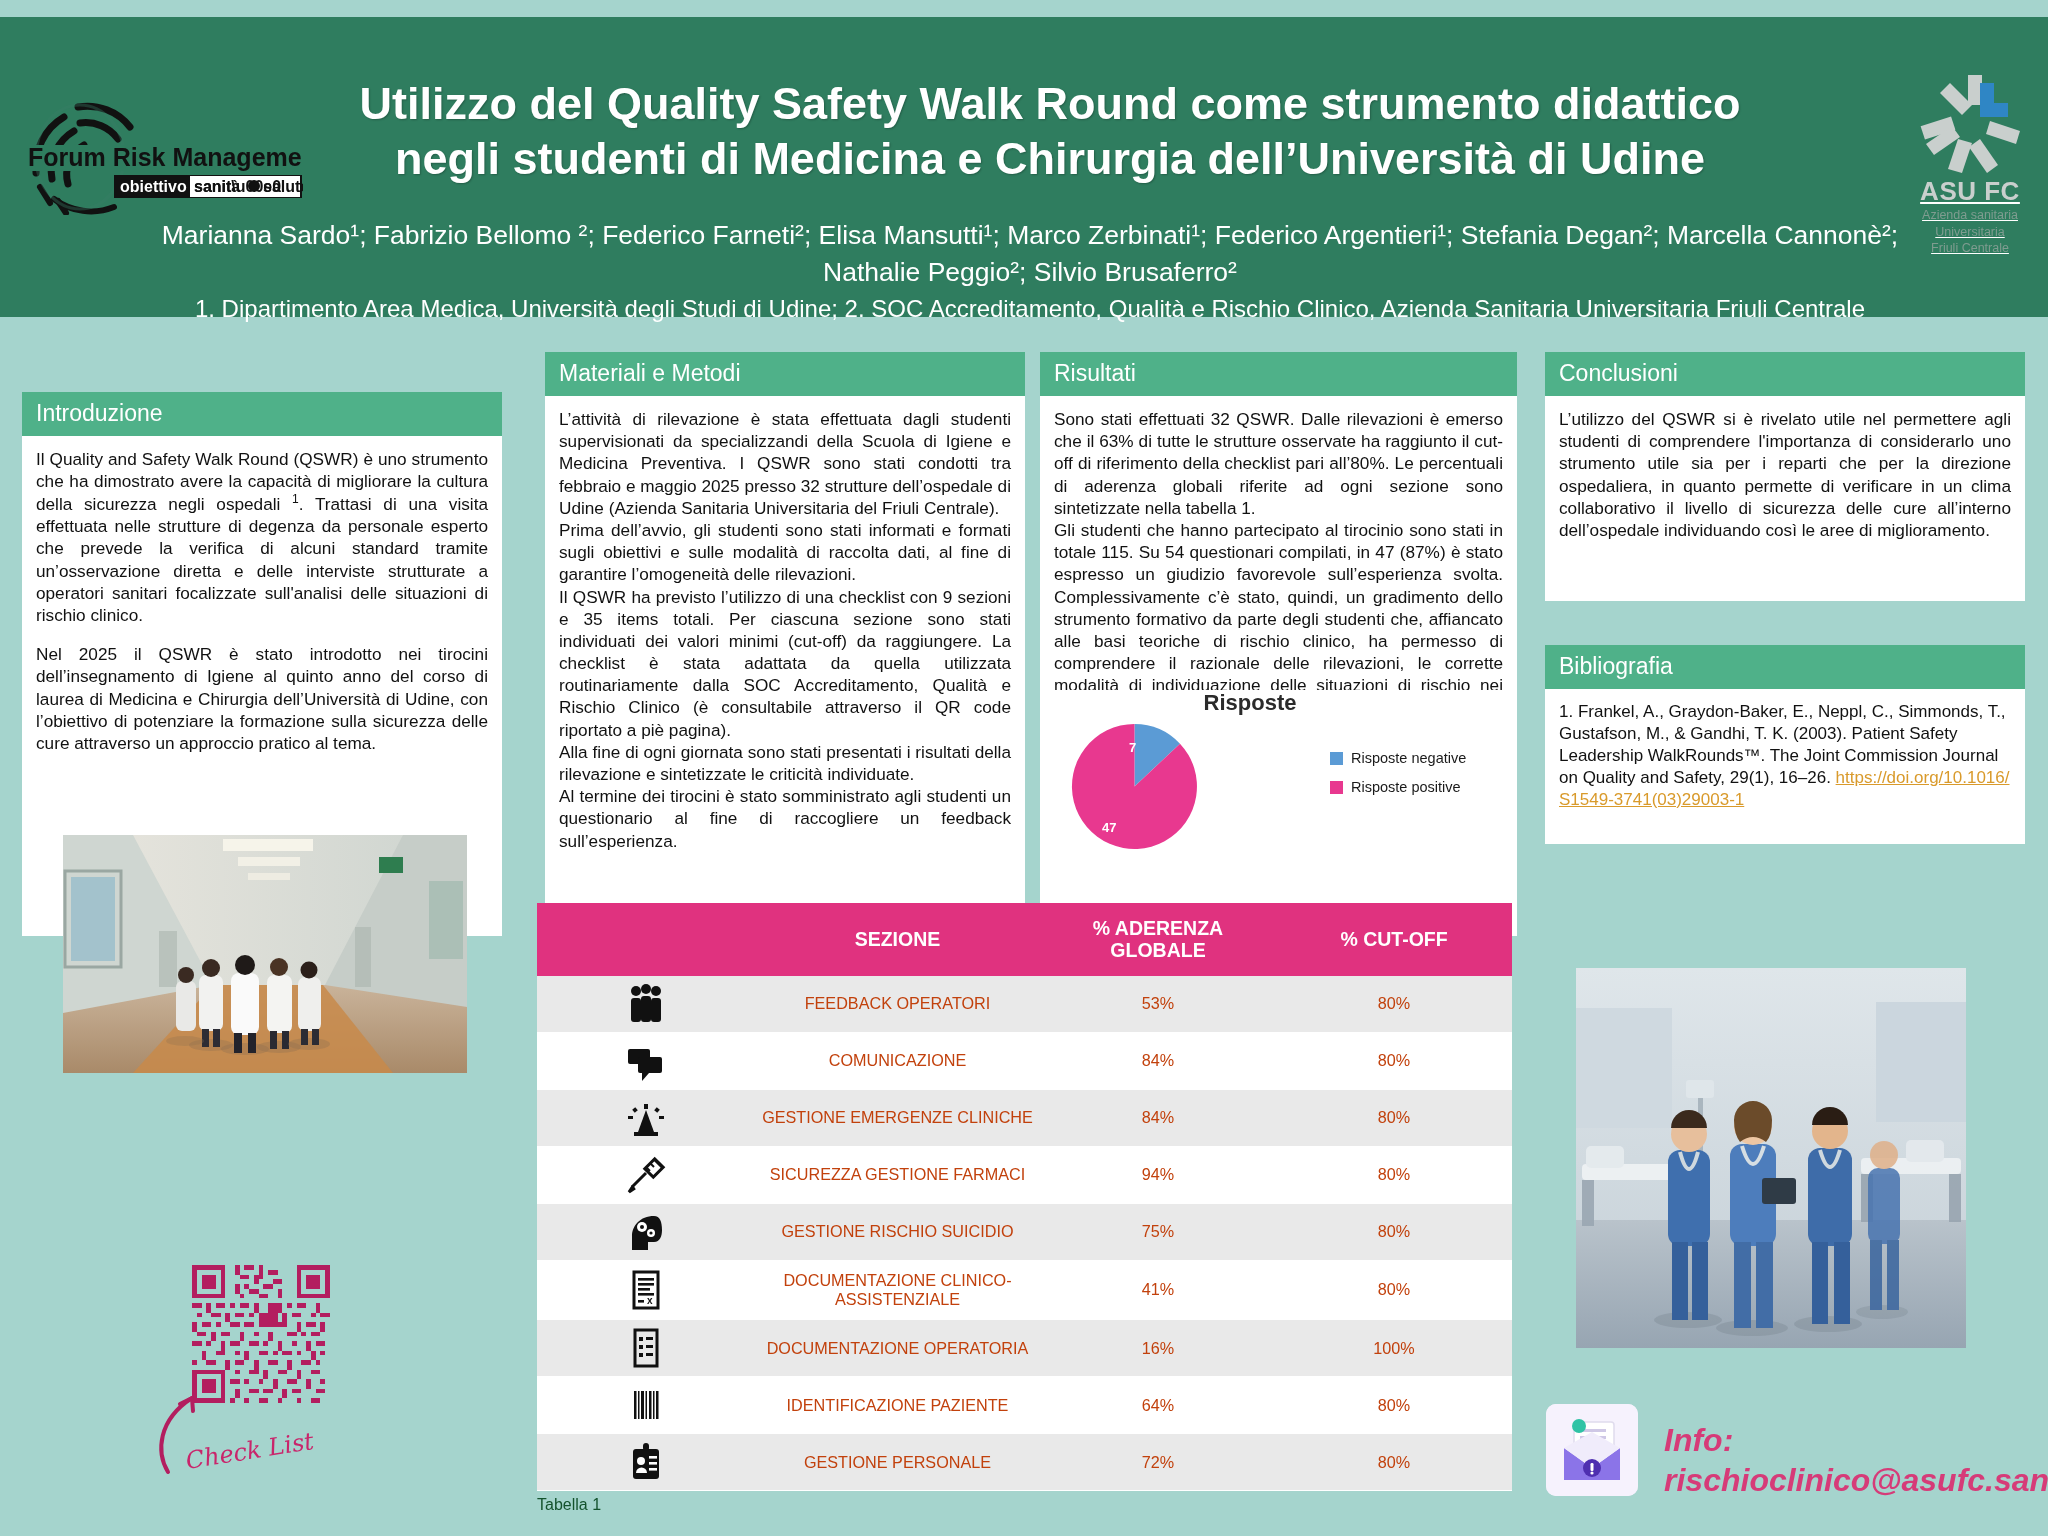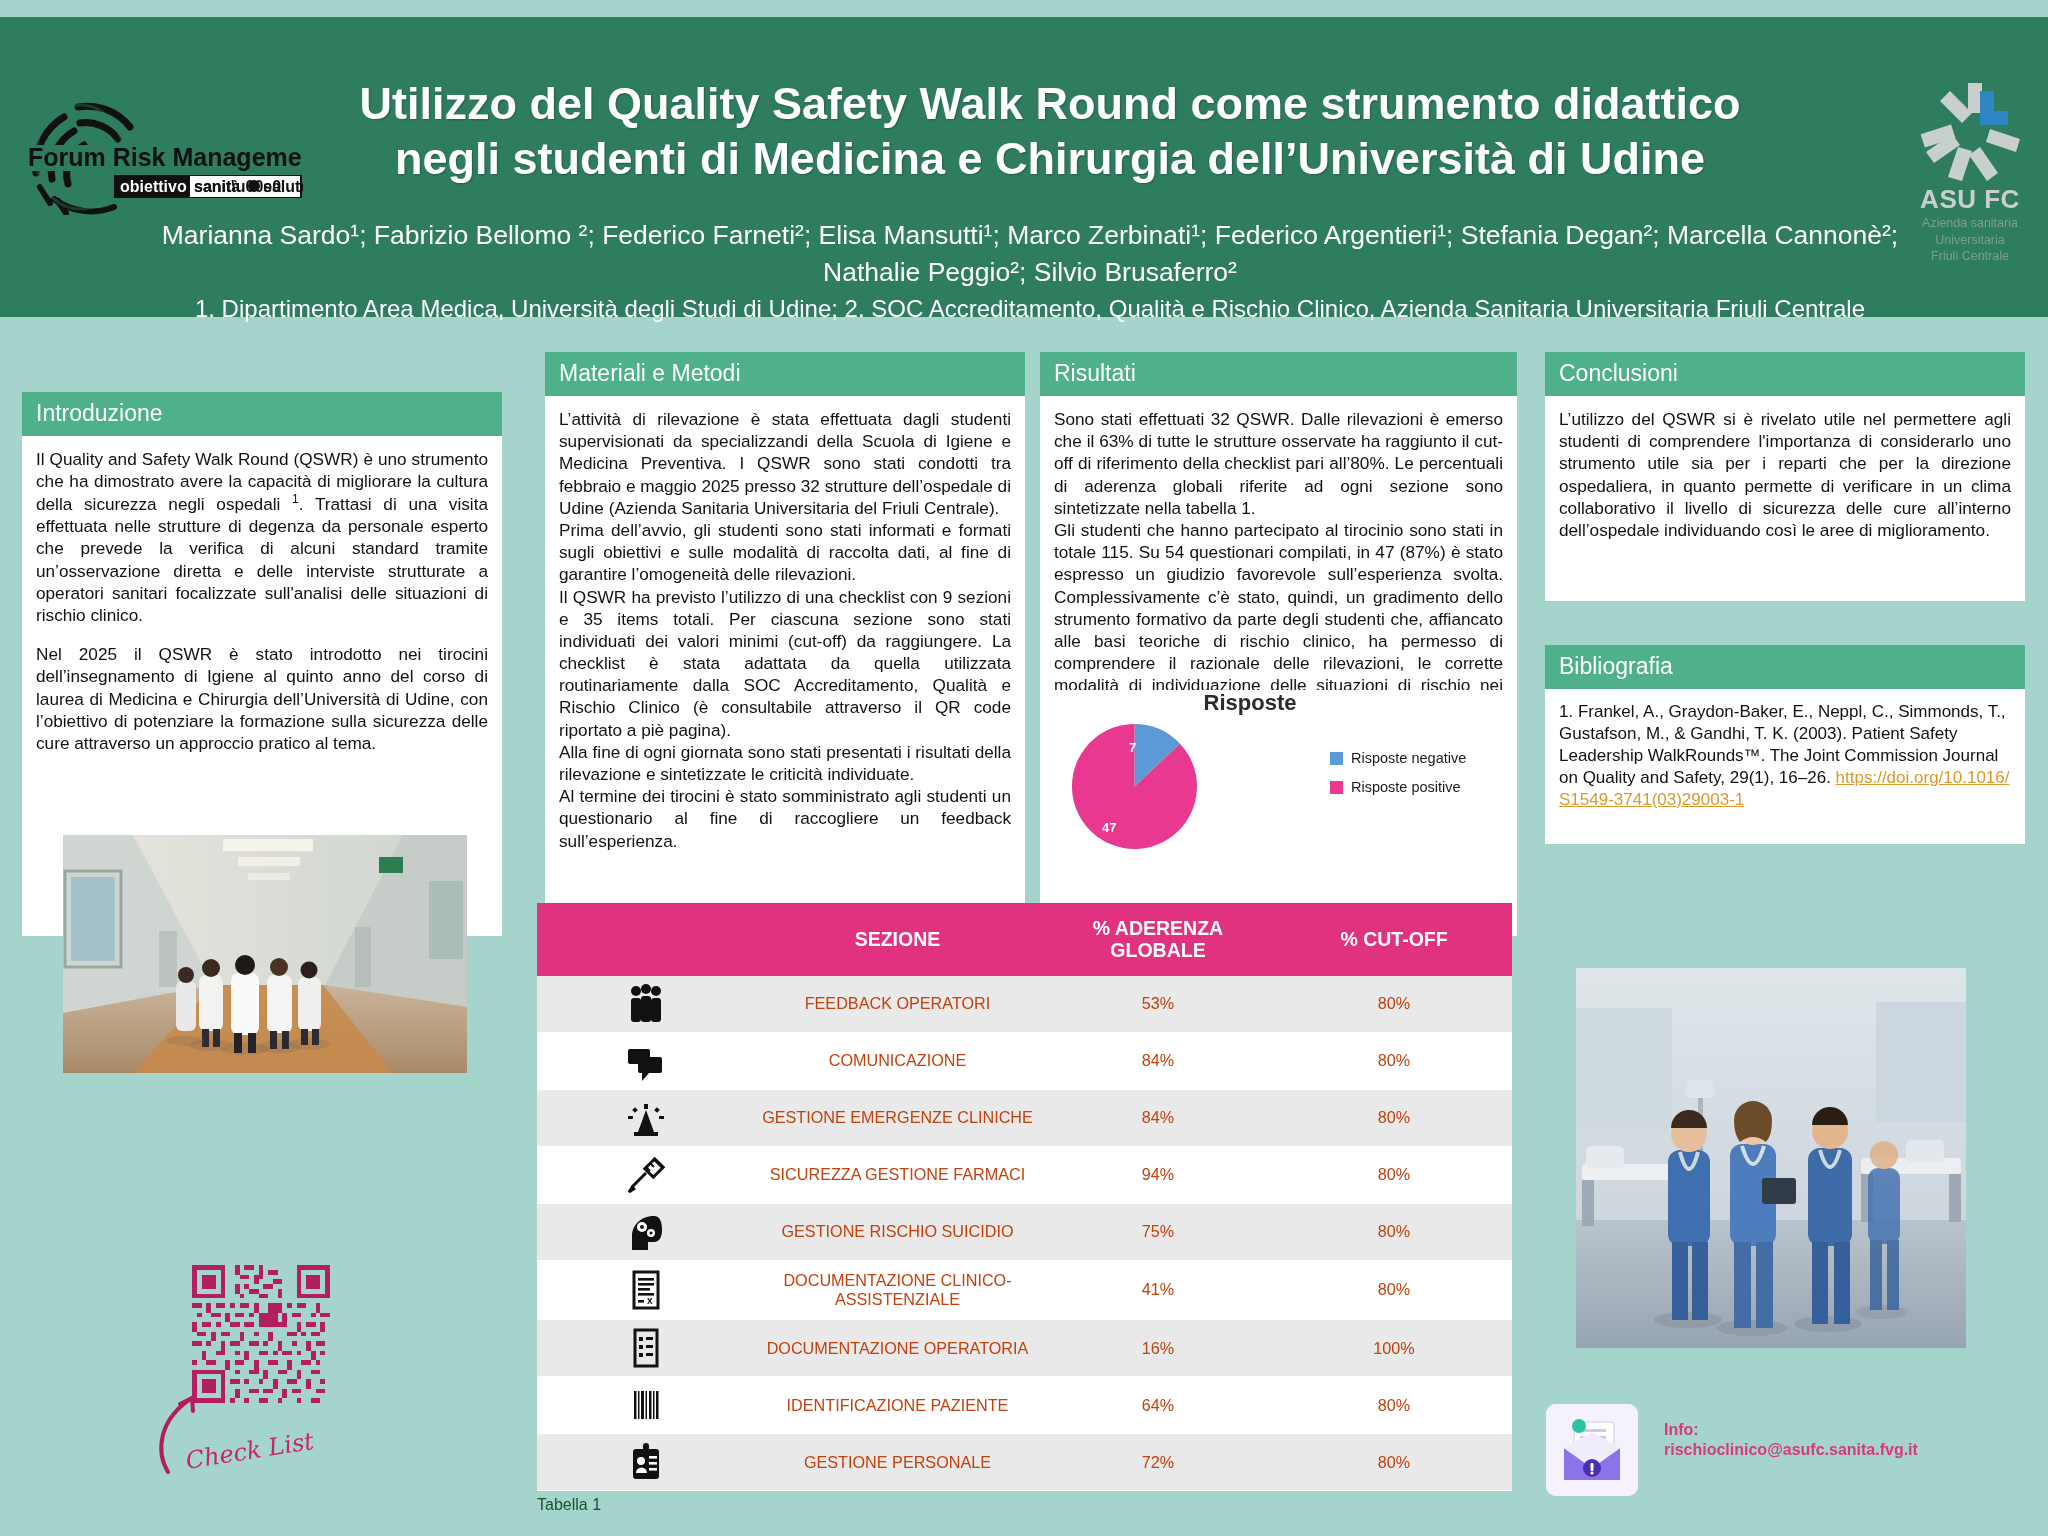--- a/index.html
+++ b/index.html
@@ -33,21 +33,21 @@
   }
 
   
   .logo-frm {
     position: absolute; left: 18px; top: 70px; width: 285px; height: 128px;
   }
   .logo-frm svg { width: 100%; height: 100%; display: block; }
 
   
   .logo-asu {
-    position: absolute; right: 18px; top: 60px; width: 120px; height: 180px;
+    position: absolute; right: 18px; top: 52px; width: 120px; height: 180px; text-decoration: underline;
   }
   .logo-asu .mark { width: 108px; height: 105px; display: block; margin: 0 auto; }
   .logo-asu .asu-name {
     text-align: center; font-size: 26px; color: #c9cfcd; font-weight: 600;
     letter-spacing: .5px; margin-top: 2px;
   }
   .logo-asu .asu-sub {
     text-align: center; font-size: 12.5px; color: #7f9c90; line-height: 1.25; margin-top: 1px;
   }
 
@@ -157,21 +157,21 @@
   
   .info-zone { position: absolute; left: 1546px; top: 1404px; width: 480px; height: 100px; }
   .info-icon {
     position: absolute; left: 0; top: 0; width: 92px; height: 92px;
     border-radius: 10px;
     background: linear-gradient(135deg,#f7f4fd 0%,#efeaf9 100%);
   }
   .info-icon svg { width: 100%; height: 100%; display: block; }
   .info-text {
     position: absolute; left: 118px; top: 16px; width: 360px;
-    font-size: 16px; font-weight: bold; color: #d63b78;
+    font-size: 32px; font-style: italic; font-weight: bold; color: #d63b78;
     line-height: 1.25;
   }
 </style>
 </head>
 <body>
 
 <div class="poster">
 
   <div class="header">
 

